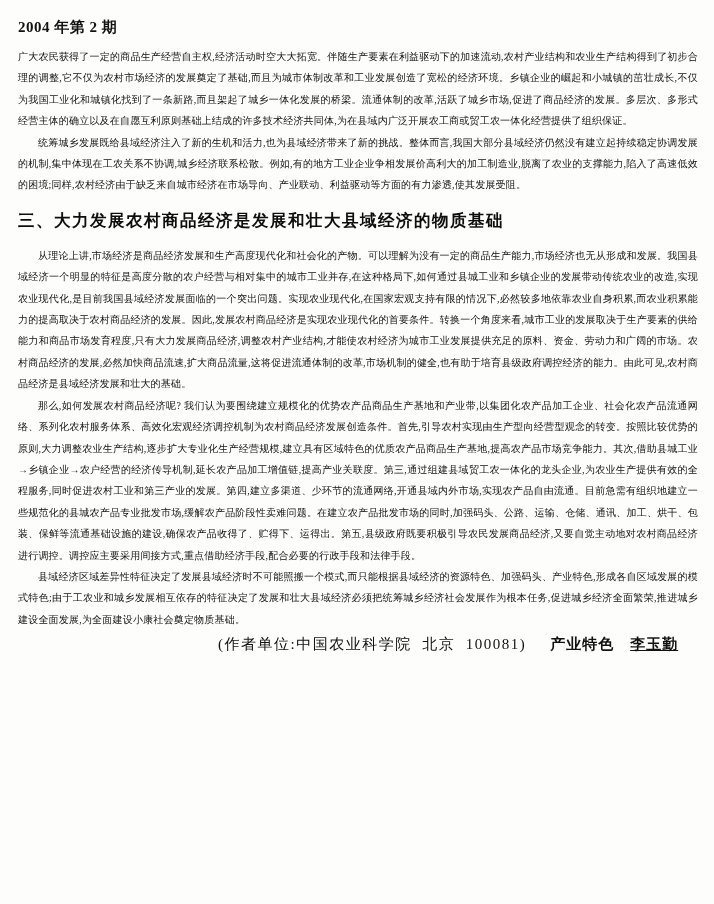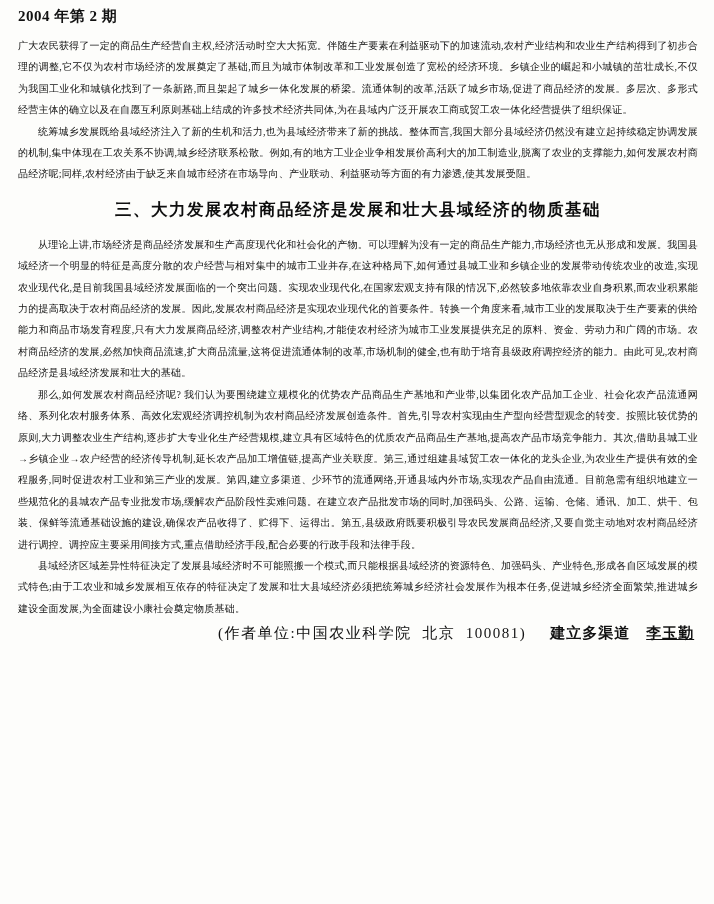--- a/index.html
+++ b/index.html
@@ -6,21 +6,21 @@
     margin: 0;
     padding: 0;
     width: 714px;
     height: 904px;
     background: #fdfdfb;
   }
   .page {
     box-sizing: border-box;
     width: 714px;
     height: 904px;
-    padding: 5px 16px 0 18px;
+    padding: 16px 16px 0 18px;
     font-family: "Liberation Serif", "DejaVu Serif", serif;
     color: #121212;
     overflow: hidden;
   }
   .issue-header {
     font-weight: 700;
     font-size: 15px;
     letter-spacing: 0.5px;
     margin: 2px 0 9px 0;
   }
@@ -32,21 +32,20 @@
     text-indent: 2em;
     letter-spacing: 0.2px;
   }
   .body-para.no-indent {
     text-indent: 0;
   }
   .section-heading {
     font-family: "Liberation Sans", "DejaVu Sans", sans-serif;
     font-size: 16.5px;
     font-weight: 700;
-    text-align: center;
     letter-spacing: 1.5px;
     margin: 14px 0 13px 0;
     color: #0e0e0e;
   }
   .footer-line {
     margin-top: 5px;
     padding-left: 200px;
     font-size: 15px;
     display: flex;
     align-items: baseline;
@@ -70,28 +69,28 @@
 </style>
 </head>
 <body>
 
 <div class="page">
 
   <div class="issue-header">2004 年第 2 期</div>
 
   <p class="body-para no-indent">广大农民获得了一定的商品生产经营自主权,经济活动时空大大拓宽。伴随生产要素在利益驱动下的加速流动,农村产业结构和农业生产结构得到了初步合理的调整,它不仅为农村市场经济的发展奠定了基础,而且为城市体制改革和工业发展创造了宽松的经济环境。乡镇企业的崛起和小城镇的茁壮成长,不仅为我国工业化和城镇化找到了一条新路,而且架起了城乡一体化发展的桥梁。流通体制的改革,活跃了城乡市场,促进了商品经济的发展。多层次、多形式经营主体的确立以及在自愿互利原则基础上结成的许多技术经济共同体,为在县域内广泛开展农工商或贸工农一体化经营提供了组织保证。</p>
 
-  <p class="body-para">统筹城乡发展既给县域经济注入了新的生机和活力,也为县域经济带来了新的挑战。整体而言,我国大部分县域经济仍然没有建立起持续稳定协调发展的机制,集中体现在工农关系不协调,城乡经济联系松散。例如,有的地方工业企业争相发展价高利大的加工制造业,脱离了农业的支撑能力,如何发展农村商品经济呢;同样,农村经济由于缺乏来自城市经济在市场导向、产业联动、利益驱动等方面的有力渗透,使其发展受阻。</p>
+  <p class="body-para">统筹城乡发展既给县域经济注入了新的生机和活力,也为县域经济带来了新的挑战。整体而言,我国大部分县域经济仍然没有建立起持续稳定协调发展的机制,集中体现在工农关系不协调,城乡经济联系松散。例如,有的地方工业企业争相发展价高利大的加工制造业,脱离了农业的支撑能力,陷入了高速低效的困境;同样,农村经济由于缺乏来自城市经济在市场导向、产业联动、利益驱动等方面的有力渗透,使其发展受阻。</p>
 
   <h2 class="section-heading">三、大力发展农村商品经济是发展和壮大县域经济的物质基础</h2>
 
   <p class="body-para">从理论上讲,市场经济是商品经济发展和生产高度现代化和社会化的产物。可以理解为没有一定的商品生产能力,市场经济也无从形成和发展。我国县域经济一个明显的特征是高度分散的农户经营与相对集中的城市工业并存,在这种格局下,如何通过县城工业和乡镇企业的发展带动传统农业的改造,实现农业现代化,是目前我国县域经济发展面临的一个突出问题。实现农业现代化,在国家宏观支持有限的情况下,必然较多地依靠农业自身积累,而农业积累能力的提高取决于农村商品经济的发展。因此,发展农村商品经济是实现农业现代化的首要条件。转换一个角度来看,城市工业的发展取决于生产要素的供给能力和商品市场发育程度,只有大力发展商品经济,调整农村产业结构,才能使农村经济为城市工业发展提供充足的原料、资金、劳动力和广阔的市场。农村商品经济的发展,必然加快商品流速,扩大商品流量,这将促进流通体制的改革,市场机制的健全,也有助于培育县级政府调控经济的能力。由此可见,农村商品经济是县域经济发展和壮大的基础。</p>
 
   <p class="body-para">那么,如何发展农村商品经济呢? 我们认为要围绕建立规模化的优势农产品商品生产基地和产业带,以集团化农产品加工企业、社会化农产品流通网络、系列化农村服务体系、高效化宏观经济调控机制为农村商品经济发展创造条件。首先,引导农村实现由生产型向经营型观念的转变。按照比较优势的原则,大力调整农业生产结构,逐步扩大专业化生产经营规模,建立具有区域特色的优质农产品商品生产基地,提高农产品市场竞争能力。其次,借助县城工业→乡镇企业→农户经营的经济传导机制,延长农产品加工增值链,提高产业关联度。第三,通过组建县域贸工农一体化的龙头企业,为农业生产提供有效的全程服务,同时促进农村工业和第三产业的发展。第四,建立多渠道、少环节的流通网络,开通县域内外市场,实现农产品自由流通。目前急需有组织地建立一些规范化的县城农产品专业批发市场,缓解农产品阶段性卖难问题。在建立农产品批发市场的同时,加强码头、公路、运输、仓储、通讯、加工、烘干、包装、保鲜等流通基础设施的建设,确保农产品收得了、贮得下、运得出。第五,县级政府既要积极引导农民发展商品经济,又要自觉主动地对农村商品经济进行调控。调控应主要采用间接方式,重点借助经济手段,配合必要的行政手段和法律手段。</p>
 
   <p class="body-para">县域经济区域差异性特征决定了发展县域经济时不可能照搬一个模式,而只能根据县域经济的资源特色、加强码头、产业特色,形成各自区域发展的模式特色;由于工农业和城乡发展相互依存的特征决定了发展和壮大县域经济必须把统筹城乡经济社会发展作为根本任务,促进城乡经济全面繁荣,推进城乡建设全面发展,为全面建设小康社会奠定物质基础。</p>
 
   <div class="footer-line">
     <span class="affiliation">(作者单位:中国农业科学院  北京  100081)</span>
-    <span class="editor"><span>建立多渠道</span><span class="editor-name">李玉勤</span></span>
+    <span class="editor"><span>产业特色</span><span class="editor-name">李玉勤</span></span>
   </div>
 
 </div>
 
 </body></html>

